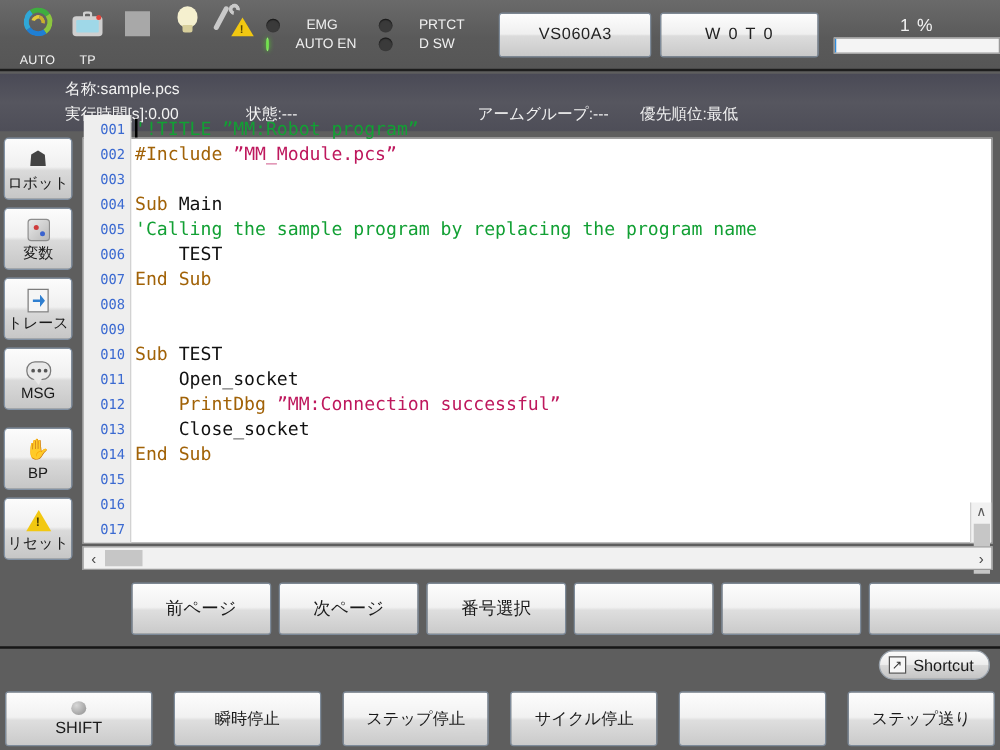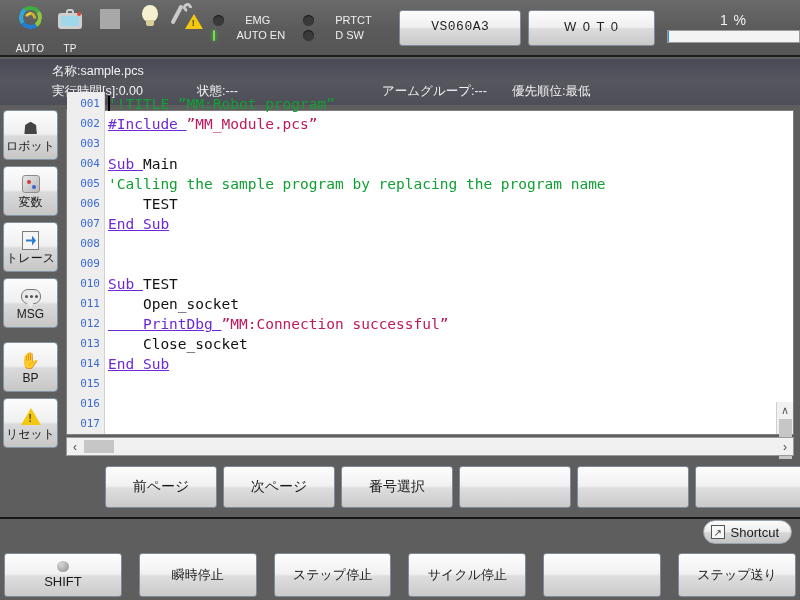--- a/index.html
+++ b/index.html
@@ -68,21 +68,21 @@
   .led-dot.on { background: #4cdb1f; box-shadow: 0 0 4px #53e025, inset 0 0 2px #bdf5a5; }
   .led-label { color: #f0f0f0; font-size: 11px; white-space: nowrap; }
 
   .btn3d {
     background: linear-gradient(180deg, #fdfdfd 0%, #efefef 48%, #dcdcdc 52%, #c9c9c9 100%);
     border: 1px solid #7d8a99; border-radius: 3px;
     color: #222; font-size: 13px;
     display: flex; align-items: center; justify-content: center;
     text-align: center; line-height: 1.15;
   }
-  .modelbtn { width: 140px; height: 36px; margin-left: 24px; letter-spacing: .5px; font-family: Liberation Mono, monospace; }
+  .modelbtn { width: 140px; height: 36px; margin-left: 24px; letter-spacing: .5px; }
   .workbtn  { width: 145px; height: 36px; margin-left: 7px; letter-spacing: 1.5px; }
 
   .progwrap { margin-left: 12px; width: 135px; display:flex; flex-direction:column; align-items:center; }
   .progtext { color: #f2f2f2; font-size: 14px; margin-bottom: 2px; letter-spacing: 1px;}
   .progbar { width: 133px; height: 13px; background: #f4f4f4; border: 1px solid #9a9a9a; position: relative; }
   .progfill { position:absolute; left:0; top:0; bottom:0; background:#2e8ada; }
 
   
   .infobar {
     position: absolute; left: 0; top: 59px; width: 800px; height: 46px;
@@ -136,21 +136,21 @@
   .gutter .ln {
     height: 20px; line-height: 20px; text-align: right; padding-right: 4px;
     color: #3b6ad1; font-family: "DejaVu Sans Mono", "Liberation Mono", monospace; font-size: 11px;
   }
   .codearea { flex: 1; position: relative; overflow: hidden; padding-top: 2px; }
   .cl {
     height: 20px; line-height: 20px; white-space: pre;
     font-family: "DejaVu Sans Mono", "Liberation Mono", monospace; font-size: 14.5px;
     padding-left: 3px; color: #111;
   }
-  .k { color: #6d28d9; text-decoration: underline; }
+  .k { color: #a16207; }
   .c { color: #12a034; }
   .s { color: #be185d; }
   .caret {
     display: inline-block; width: 2px; height: 15px; background: #000;
     vertical-align: -2px; margin-right: -2px;
   }
   .vscroll {
     width: 17px; background: #f1f1f1; border-left: 1px solid #d0d0d0;
     display: flex; flex-direction: column; align-items: center; justify-content: space-between;
     flex-shrink: 0; position: relative;

